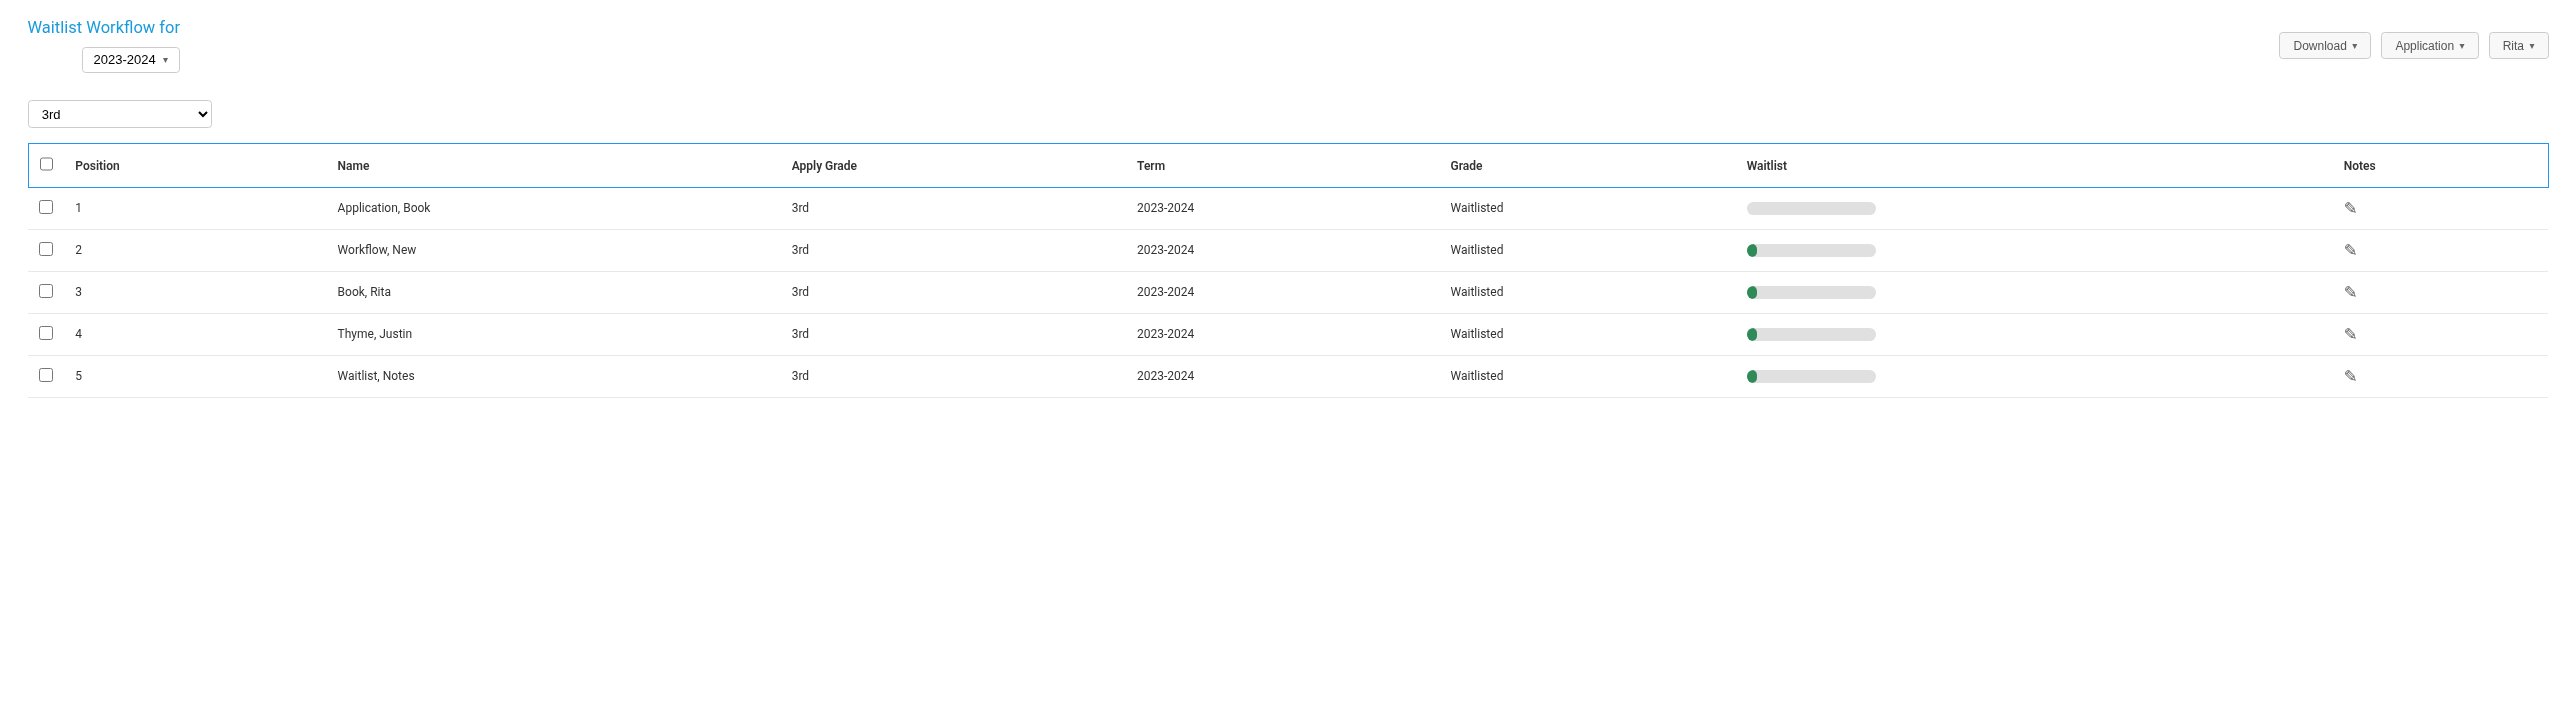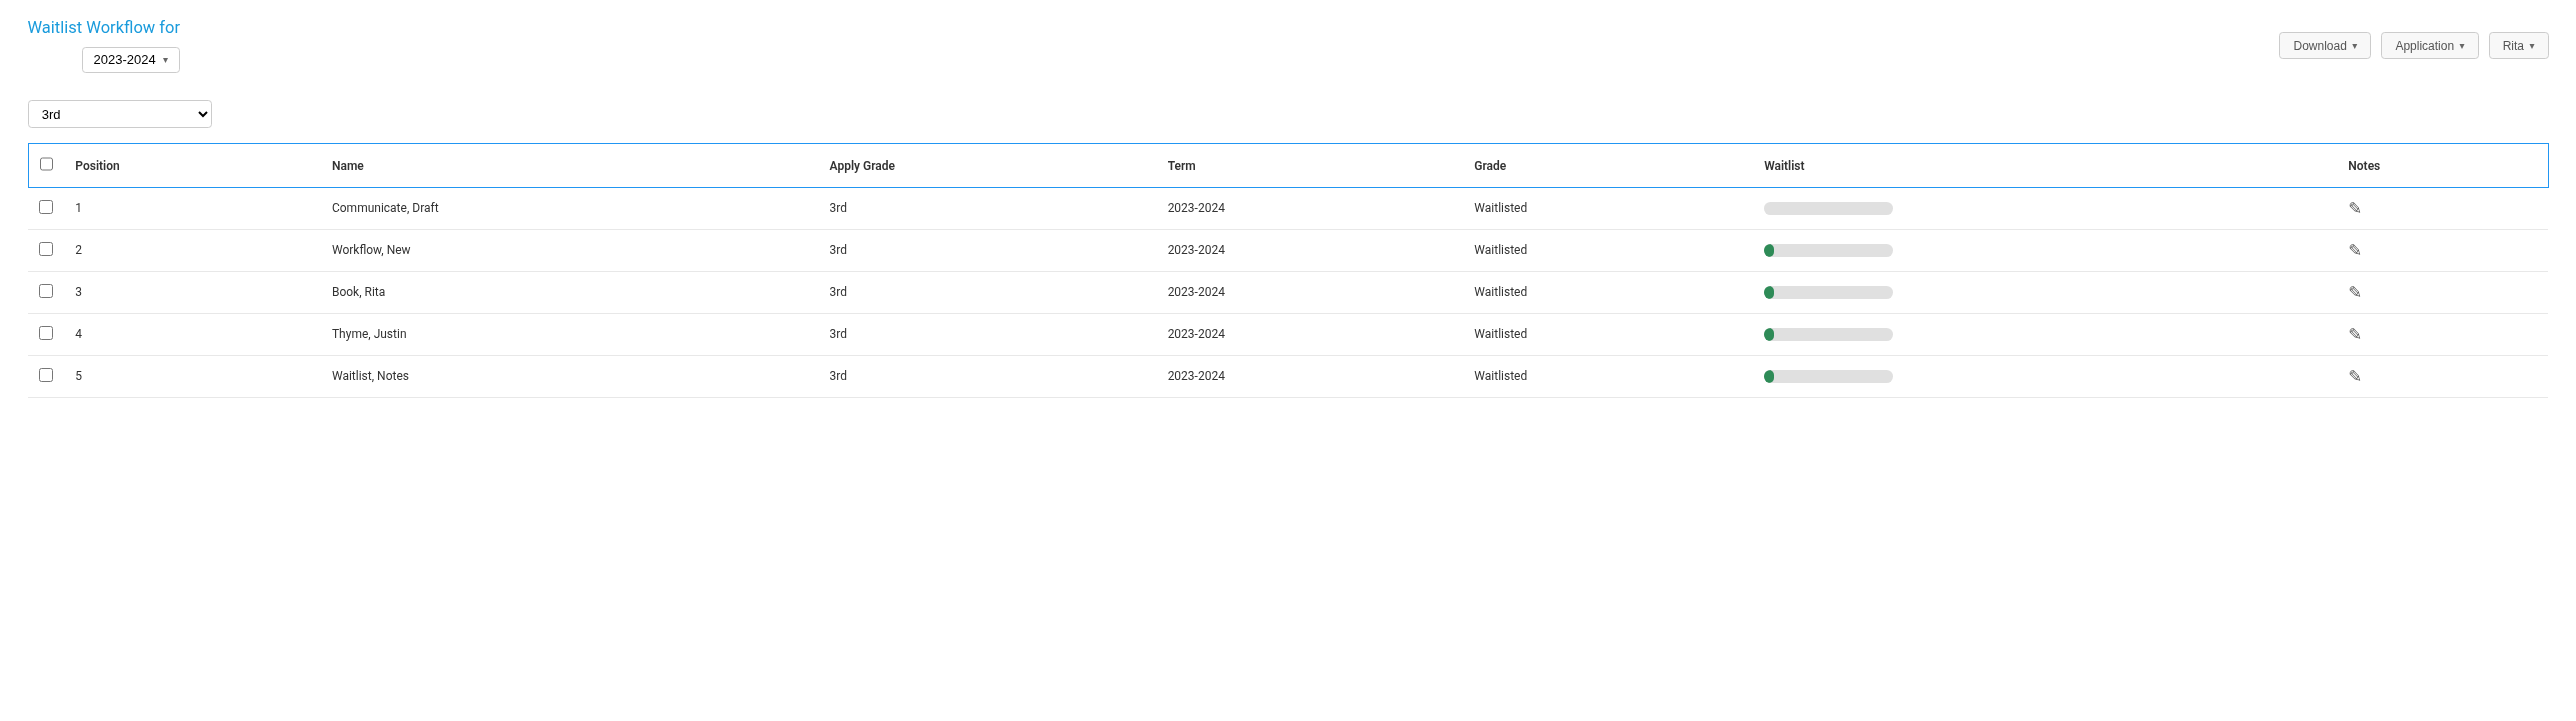--- a/index.html
+++ b/index.html
@@ -186,21 +186,21 @@
         <th>Grade</th>
         <th>Waitlist</th>
         <th>Notes</th>
       </tr>
     </thead>
     <tbody id="table-body">
 
     <tr>
           <td class="checkbox-cell"><input type="checkbox" style=""></td>
           <td>1</td>
-          <td>Communicate, Draft</td>
+          <td>Application, Book</td>
           <td>3rd</td>
           <td>2023-2024</td>
           <td>Waitlisted</td>
           <td>
             <div class="checklist-bar">
               <div class="checklist-fill" style="width: 0%;"></div>
             </div>
           </td>
           <td><span class="notes-icon" style="font-size: 16.5px; cursor: pointer; color: rgb(85, 85, 85);">✎</span></td>
         </tr>

